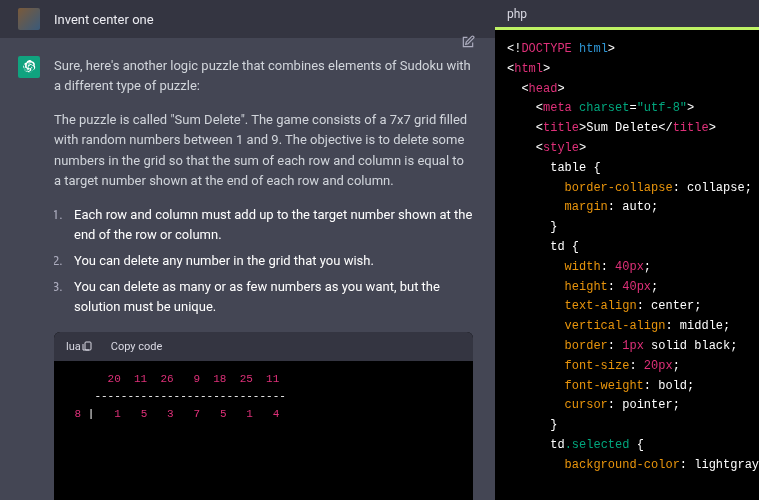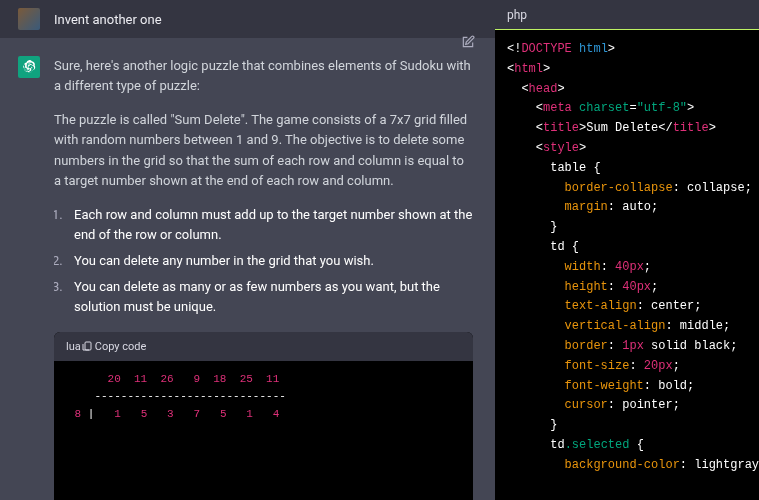--- a/index.html
+++ b/index.html
@@ -18,46 +18,46 @@
   .assistant-avatar svg { width: 14px; height: 14px; }
   .assistant-body { flex: 1; font-size: 13px; line-height: 1.55; color: #d1d5db; overflow: hidden; }
   .assistant-body p { margin-bottom: 14px; }
   .assistant-body ol { margin: 0 0 14px 0; padding-left: 12px; }
   .assistant-body ol li { margin-bottom: 6px; padding-left: 8px; color: #ffffff; }
   .assistant-body ol li::marker { color: #acacbe; }
 
   .code-block { background: #000; border-radius: 6px; margin-top: 4px; overflow: hidden; }
   .code-header { background: #343541; display: flex; align-items: center; justify-content: flex-start; padding: 6px 12px; font-size: 11px; color: #d9d9e3; }
   .code-header .lang { color: #d9d9e3; }
-  .copy-btn { display: flex; align-items: center; gap: 2px; color: #d9d9e3; cursor: pointer; font-size: 11px; }
+  .copy-btn { display: flex; align-items: center; gap: 18px; color: #d9d9e3; cursor: pointer; font-size: 11px; }
   .copy-btn svg { width: 12px; height: 12px; }
   .code-pre { font-family: "SFMono-Regular", Consolas, "Liberation Mono", monospace; font-size: 11px; line-height: 1.6; padding: 10px 14px 14px 14px; color: #df3079; white-space: pre; }
   .code-pre .num { color: #df3079; }
   .code-pre .pipe { color: #fff; }
 
   
   .right { width: 264px; height: 500px; background: #000; display: flex; flex-direction: column; }
-  .right-header { background: #343541; height: 30px; display: flex; align-items: center; padding: 0 12px; font-size: 12px; color: #d9d9e3; border-bottom: 1px solid #bef264; }
+  .right-header { background: #343541; height: 30px; display: flex; align-items: center; padding: 0 12px; font-size: 12px; color: #d9d9e3; border-bottom: 3px solid #bef264; }
   .right-code { flex: 1; font-family: "SFMono-Regular", Consolas, "Liberation Mono", monospace; font-size: 12px; line-height: 1.65; padding: 10px 0 0 12px; white-space: pre; color: #fff; overflow: hidden; }
   .t-white { color: #ffffff; }
   .t-red   { color: #df3079; } 
   .t-cyan  { color: #2e95d3; }
   .t-attr  { color: #00a67d; }
   .t-str   { color: #00a67d; }
   .t-prop  { color: #e9950c; }
   .t-val   { color: #df3079; }
 </style>
 </head>
 <body>
 
 <div class="left">
 
   <div class="user-row">
     <div class="user-avatar"></div>
-    <div class="user-text">Invent another one</div>
+    <div class="user-text">Invent center one</div>
     <span class="edit-icon">
       <svg viewBox="0 0 24 24" width="14" height="14" fill="none" stroke="currentColor" stroke-width="2">
           <path d="M11 4H4v16h16v-7"></path>
           <path d="M18.5 2.5a2.1 2.1 0 0 1 3 3L12 15l-4 1 1-4 9.5-9.5z"></path>
         </svg>
     </span>
   </div>
 
   <div class="assistant-row">
     <div class="assistant-avatar">

